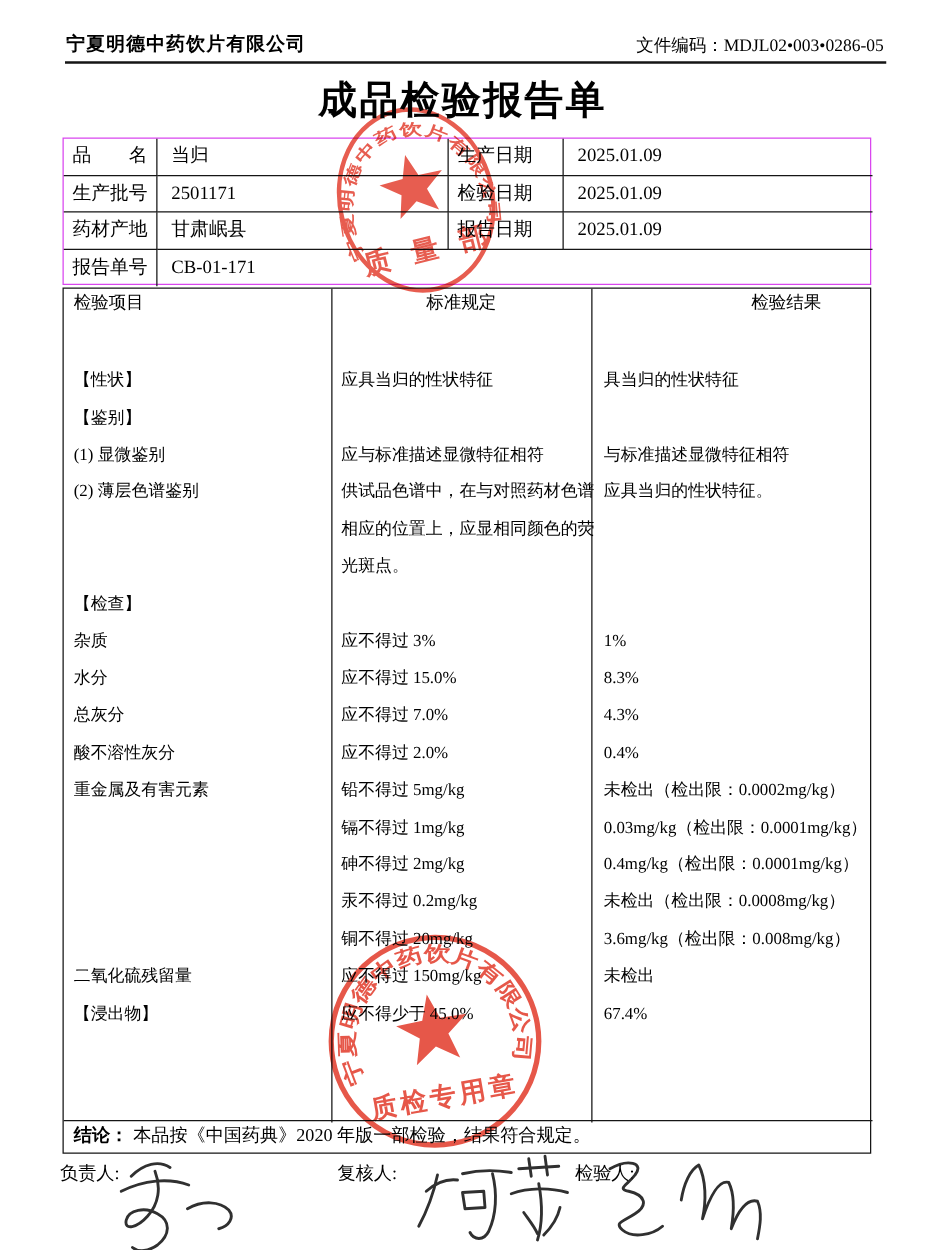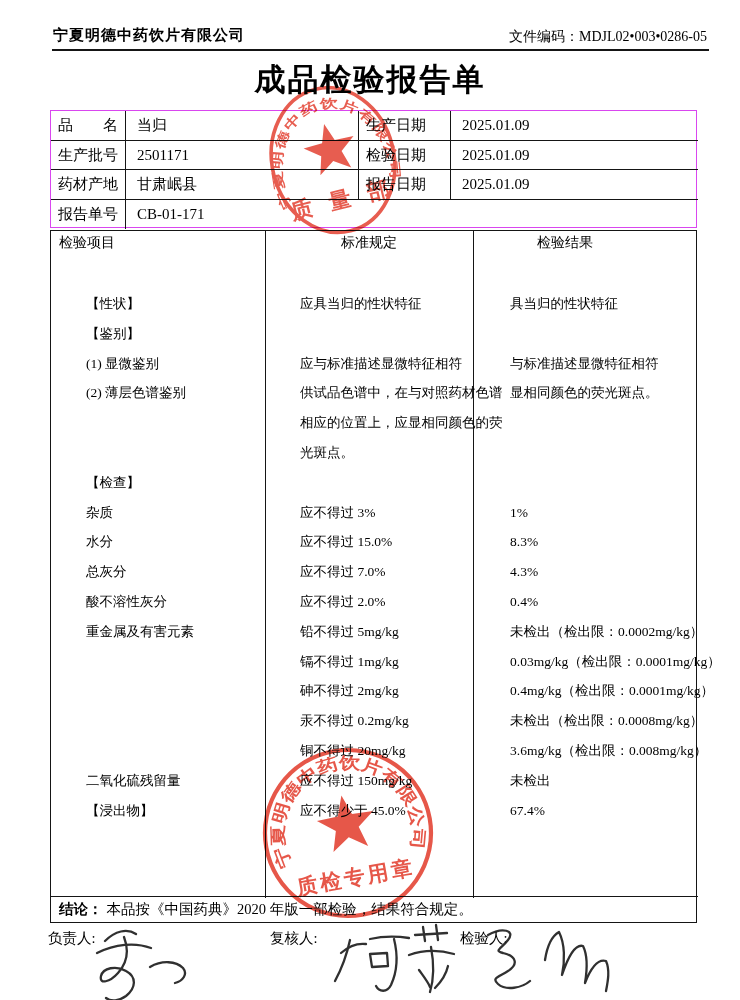--- a/index.html
+++ b/index.html
@@ -28,23 +28,23 @@
   .ic.noB{border-bottom:none;}
   .ic.span3{grid-column:2 / span 3;}
   
   .main-table{left:50px;top:230px;width:647px;height:693px;border:1px solid #151515;box-sizing:border-box;}
   .vline{position:absolute;top:0;width:1px;height:667px;background:#151515;}
   .vline.v1{left:214px;}
   .vline.v2{left:422px;}
   .th{position:absolute;top:1px;height:22px;line-height:22px;font-size:14px;}
   .th1{left:8px;}
   .th2{left:214px;width:208px;text-align:center;}
-  .th3{left:422px;width:184px;text-align:center;}
+  .th3{left:422px;width:184px;text-align:right;}
   .rows{position:absolute;left:0;top:58px;width:647px;}
-  .trow{height:29.8px;position:relative;margin-left:27px;}
+  .trow{height:29.8px;position:relative;}
   .tc{position:absolute;line-height:29.8px;font-size:13.5px;white-space:nowrap;}
   .tc.c1{left:8px;}
   .tc.c2{left:222px;}
   .tc.c3{left:432px;}
   .concl-row{position:absolute;left:0;bottom:0;width:647px;height:26px;box-sizing:border-box;
     border-top:1px solid #151515;line-height:25px;padding-left:8px;font-size:14.5px;white-space:nowrap;}
   .concl-row b{margin-right:4px;}
   
   .role{top:929px;font-size:14.5px;}
   .role.r1{left:48px;}
@@ -104,21 +104,21 @@
     <span class="tc c3"></span>
   </div>
         <div class="trow">
     <span class="tc c1">(1) 显微鉴别</span>
     <span class="tc c2">应与标准描述显微特征相符</span>
     <span class="tc c3">与标准描述显微特征相符</span>
   </div>
         <div class="trow">
     <span class="tc c1">(2) 薄层色谱鉴别</span>
     <span class="tc c2">供试品色谱中，在与对照药材色谱</span>
-    <span class="tc c3">显相同颜色的荧光斑点。</span>
+    <span class="tc c3">应具当归的性状特征。</span>
   </div>
         <div class="trow">
     <span class="tc c1"></span>
     <span class="tc c2">相应的位置上，应显相同颜色的荧</span>
     <span class="tc c3"></span>
   </div>
         <div class="trow">
     <span class="tc c1"></span>
     <span class="tc c2">光斑点。</span>
     <span class="tc c3"></span>

